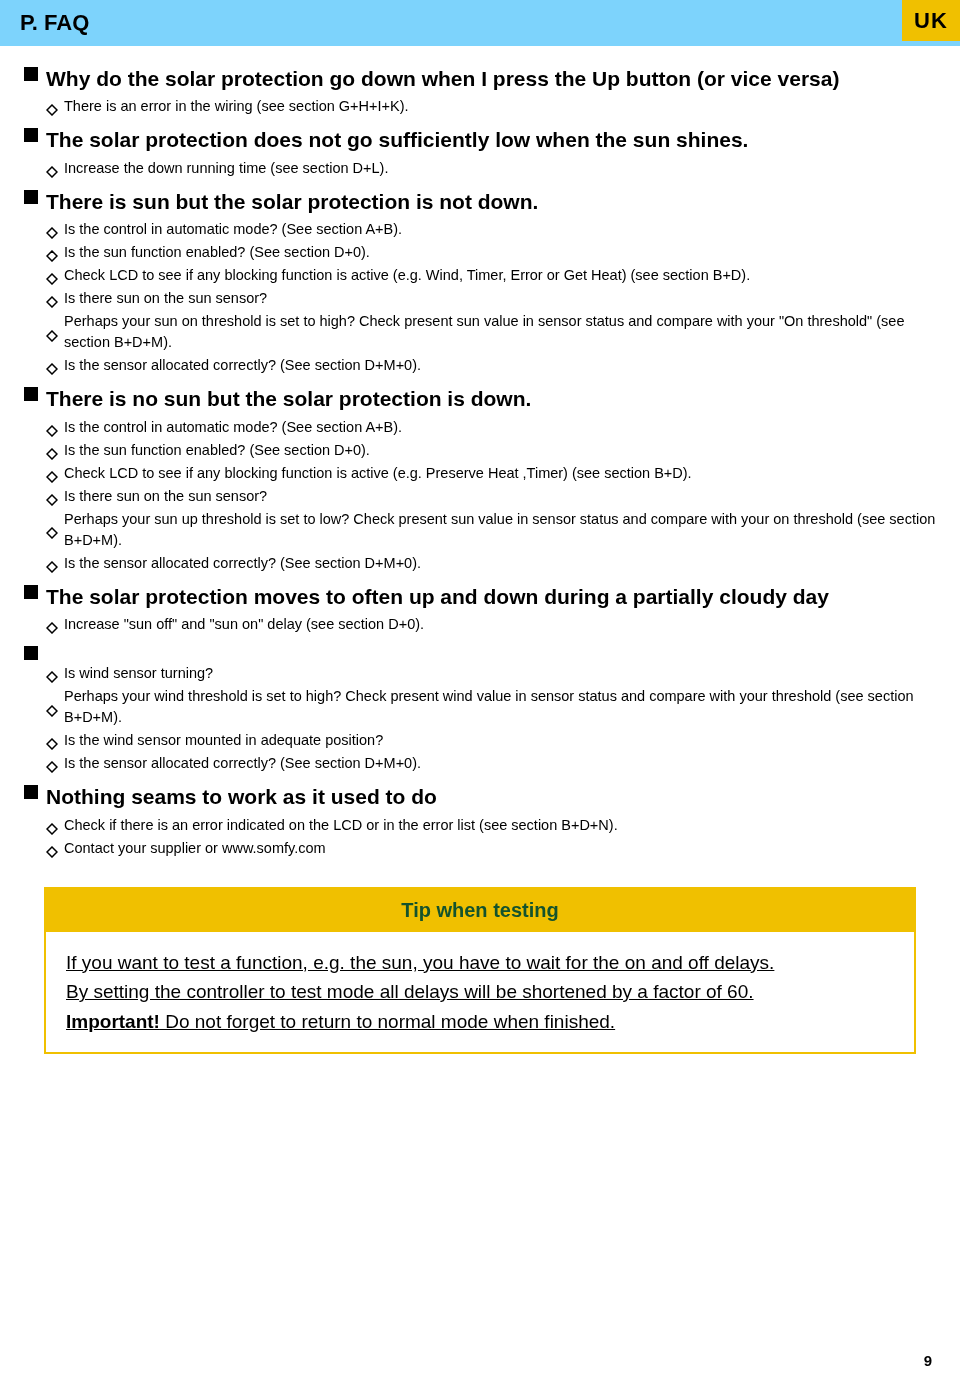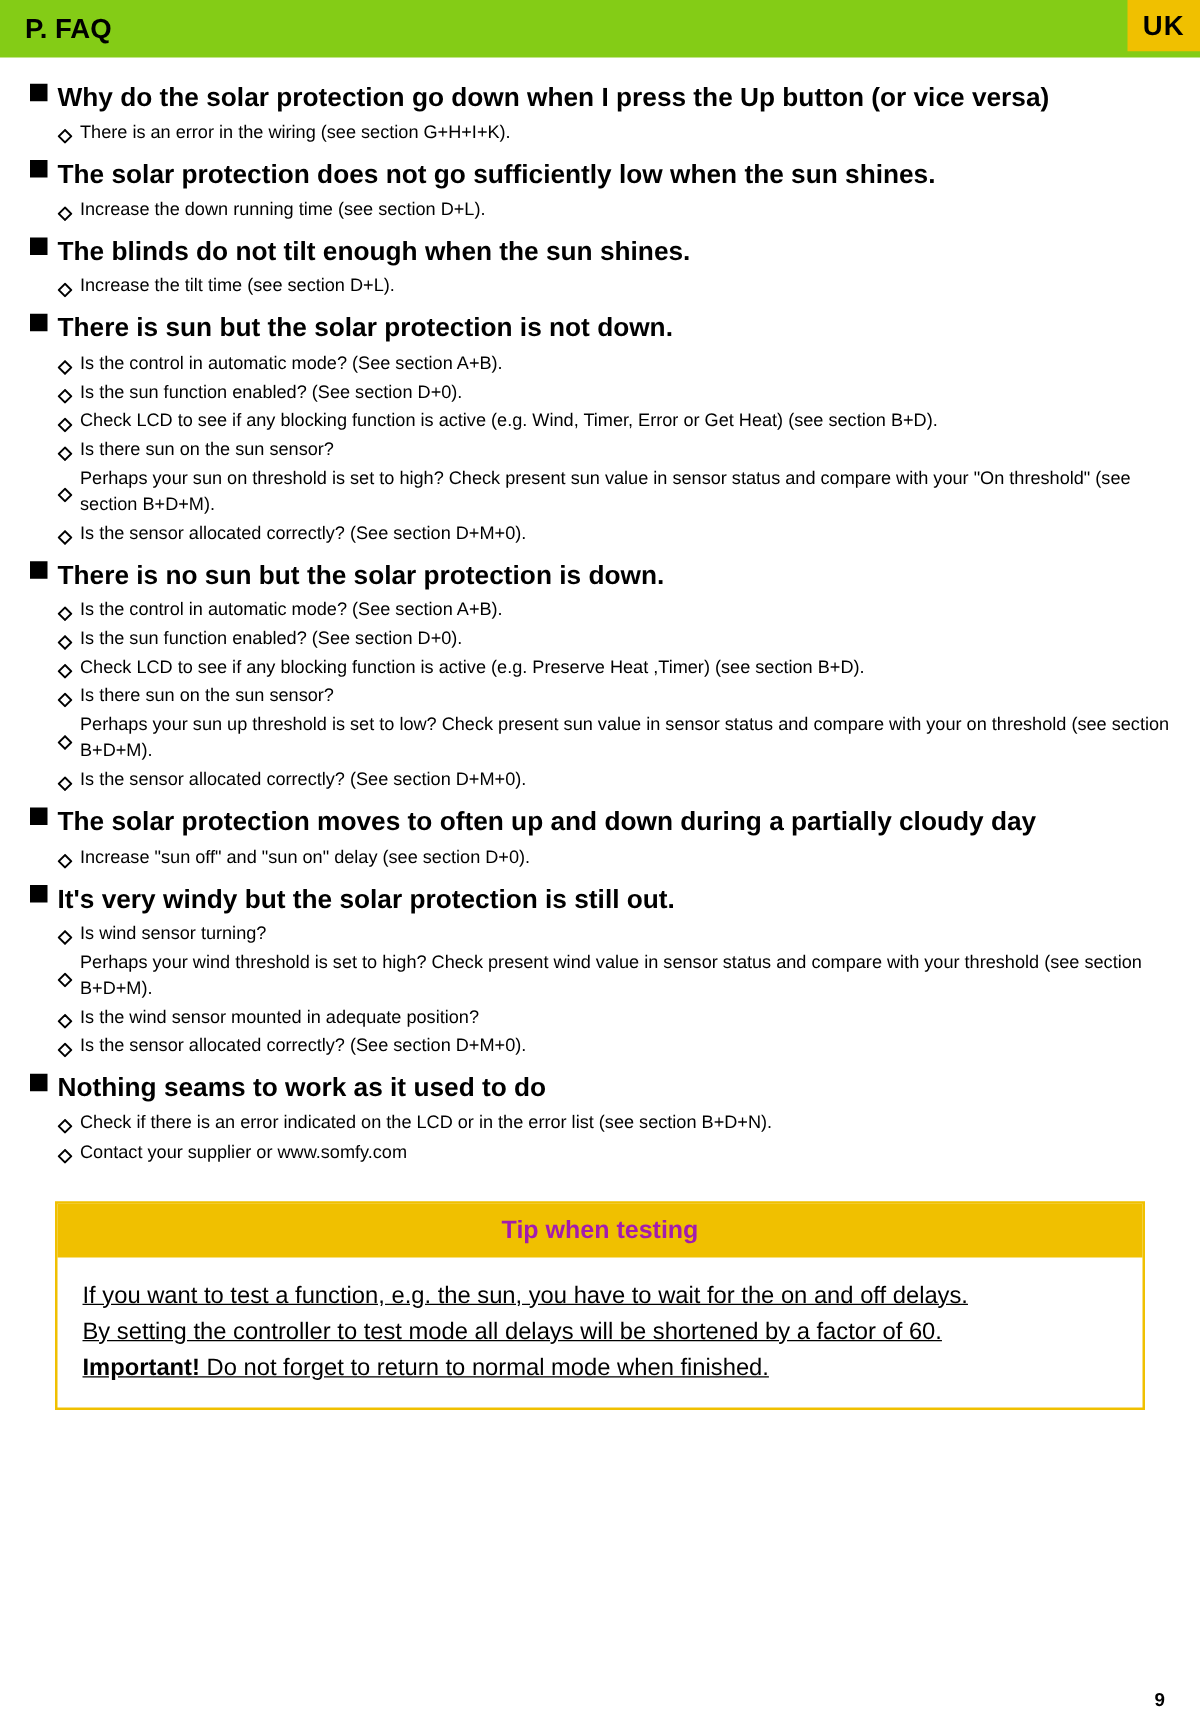--- a/index.html
+++ b/index.html
@@ -21,21 +21,21 @@
     .page-container {
       width: 960px;
       min-height: 1387px;
       background: #fff;
       padding: 0;
       position: relative;
     }
 
     
     .header-bar {
-      background: #84cc16;
+      background: #7dd3fc;
       padding: 10px 20px;
       margin: 0;
     }
 
     .header-title {
       font-size: 22px;
       font-weight: bold;
       color: #000;
     }
 
@@ -130,21 +130,21 @@
       border: 2px solid #f0c000;
       padding: 0;
     }
 
     .tip-header {
       background: #f0c000;
       text-align: center;
       padding: 10px;
       font-size: 20px;
       font-weight: bold;
-      color: #a21caf;
+      color: #14532d;
     }
 
     .tip-body {
       padding: 16px 20px;
       font-size: 19px;
       line-height: 1.55;
       text-decoration: underline;
     }
 
     .tip-body .important {
@@ -204,36 +204,20 @@
             <span class="diamond-icon">
               <svg viewBox="0 0 12 12">
                   <polygon points="6,1 11,6 6,11 1,6" fill="none" stroke="#000" stroke-width="1.5"></polygon>
                 </svg>
             </span>
             <span class="faq-answer-text">Increase the down running time (see section D+L).</span>
           </li>
         </ul>
       </li>
 
-      <li class="faq-item">
-        <div class="faq-question">
-          <span class="bullet-square"></span>
-          <span class="faq-question-text">The blinds do not tilt enough when the sun shines.</span>
-        </div>
-        <ul class="faq-answers">
-          <li class="faq-answer">
-            <span class="diamond-icon">
-              <svg viewBox="0 0 12 12">
-                  <polygon points="6,1 11,6 6,11 1,6" fill="none" stroke="#000" stroke-width="1.5"></polygon>
-                </svg>
-            </span>
-            <span class="faq-answer-text">Increase the tilt time (see section D+L).</span>
-          </li>
-        </ul>
-      </li>
 
 
       <li class="faq-item">
         <div class="faq-question">
           <span class="bullet-square"></span>
           <span class="faq-question-text">There is sun but the solar protection is not down.</span>
         </div>
         <ul class="faq-answers">
           <li class="faq-answer">
             <span class="diamond-icon">
@@ -356,21 +340,20 @@
                 </svg>
             </span>
             <span class="faq-answer-text">Increase "sun off" and "sun on" delay (see section D+0).</span>
           </li>
         </ul>
       </li>
 
       <li class="faq-item">
         <div class="faq-question">
           <span class="bullet-square"></span>
-          <span class="faq-question-text">It's very windy but the solar protection is still out.</span>
         </div>
         <ul class="faq-answers">
           <li class="faq-answer">
             <span class="diamond-icon">
               <svg viewBox="0 0 12 12">
                   <polygon points="6,1 11,6 6,11 1,6" fill="none" stroke="#000" stroke-width="1.5"></polygon>
                 </svg>
             </span>
             <span class="faq-answer-text">Is wind sensor turning?</span>
           </li>

